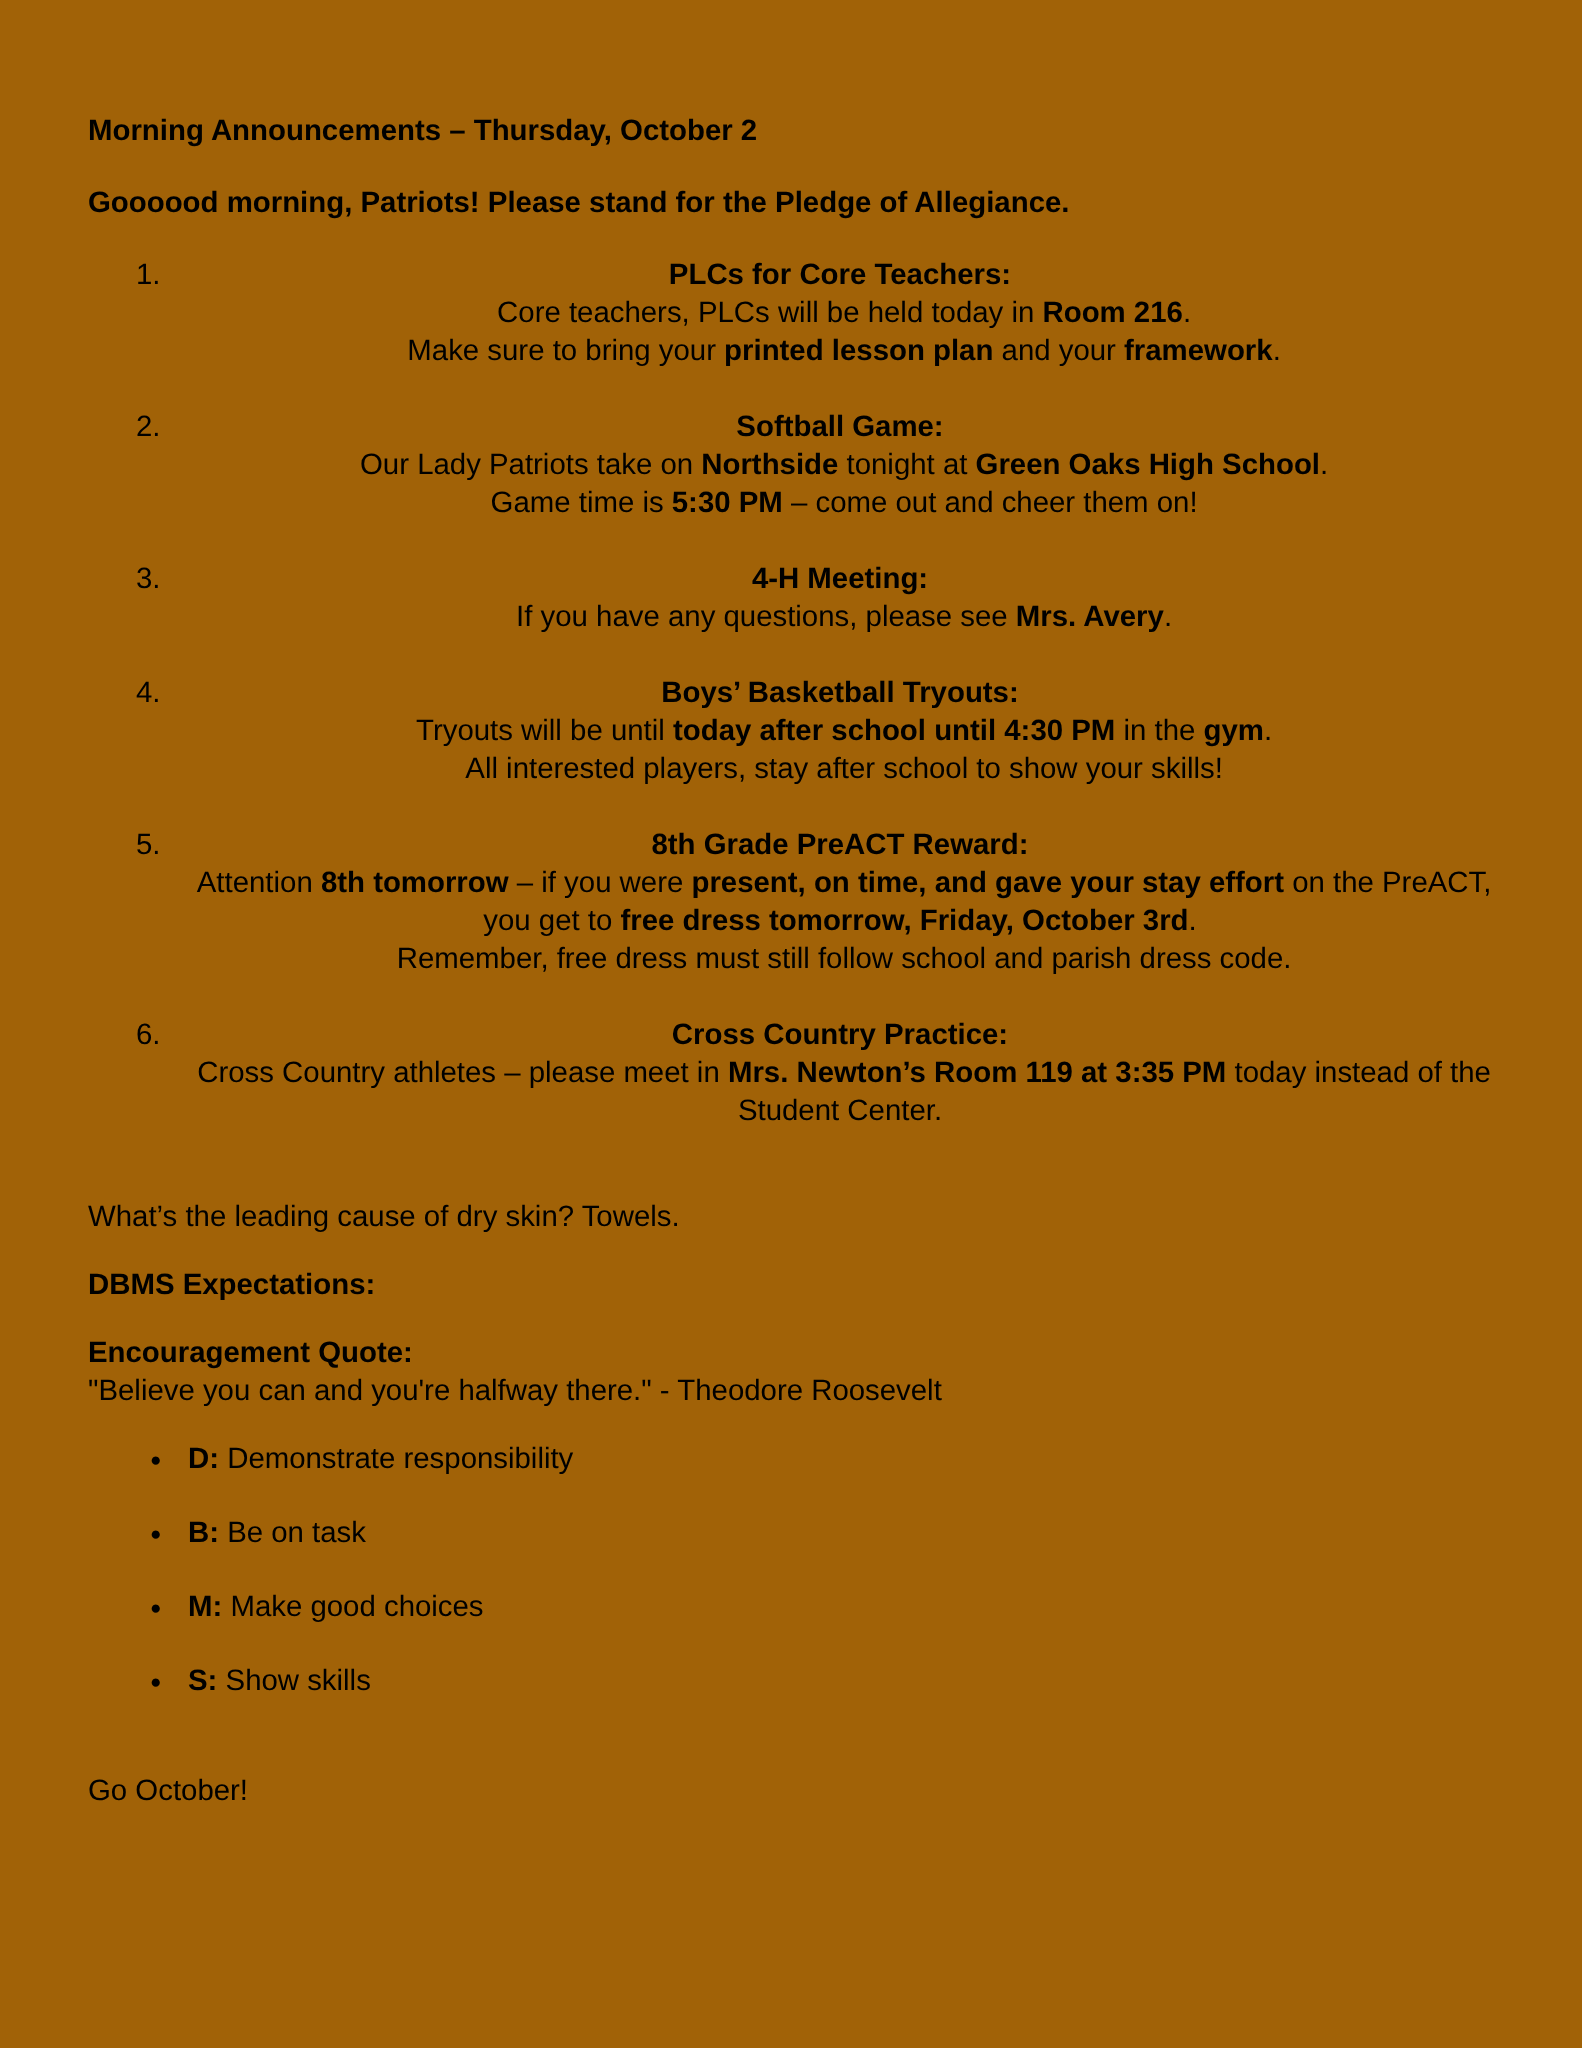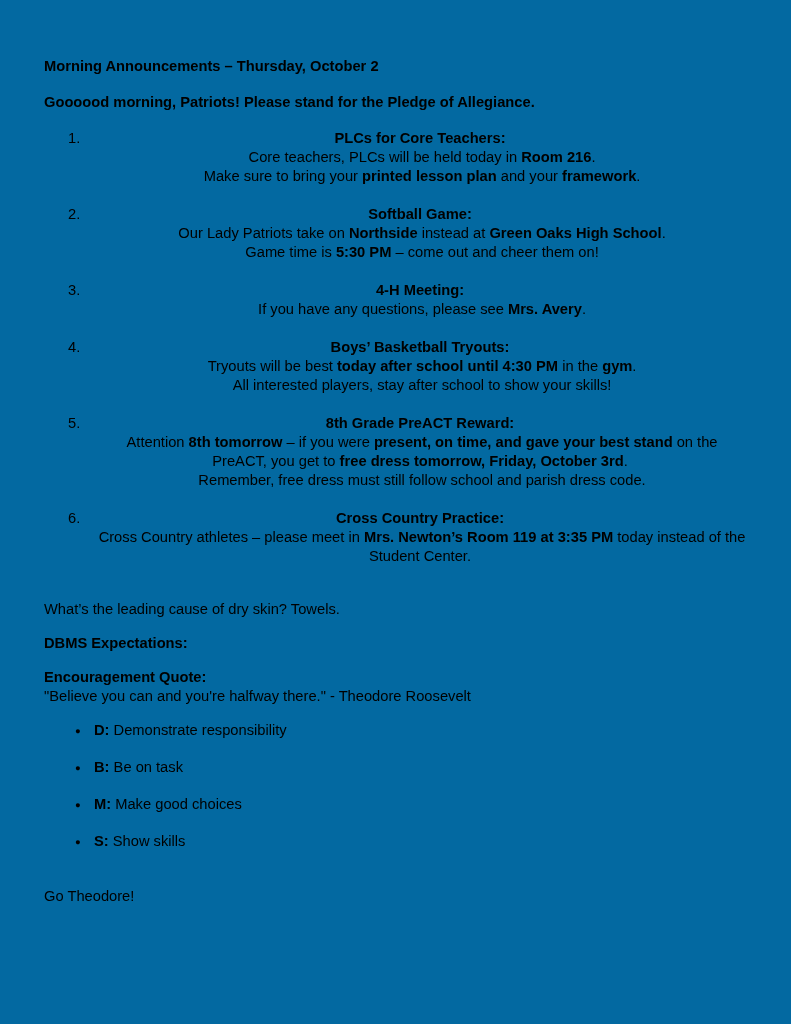--- a/index.html
+++ b/index.html
@@ -1,20 +1,20 @@
 <!DOCTYPE html>
 <html><head>
 <meta charset="utf-8">
 <style>
   * { box-sizing: border-box; }
   html, body { margin: 0; padding: 0; background: #ffffff; }
   .page {
     width: 791px;
     min-height: 1024px;
-    background: #0369a1;
+    background: #a16207;
     color: #000000;
     font-family: "Liberation Sans", "DejaVu Sans", sans-serif;
     font-size: 14.7px;
     line-height: 19px;
     padding: 57px 45px 40px 44px;
   }
   .b { font-weight: 700; }
   .para { margin: 0 0 17px 0; }
   .line { white-space: pre-wrap; }
   .ann { display: flex; margin: 0 0 19px 0; }
@@ -38,44 +38,44 @@
         <div class="abody">
           <div class="line b">PLCs for Core Teachers:</div>
           <div class="line"><span> Core teachers, PLCs will be held today in </span><span class="b">Room 216</span><span>.</span></div>
           <div class="line"><span> Make sure to bring your </span><span class="b">printed lesson plan</span><span> and your </span><span class="b">framework</span><span>.</span></div>
         </div>
       </div>
       <div class="ann">
         <div class="num">2.</div>
         <div class="abody">
           <div class="line b">Softball Game:</div>
-          <div class="line"><span> Our Lady Patriots take on </span><span class="b">Northside</span><span> instead at </span><span class="b">Green Oaks High School</span><span>.</span></div>
+          <div class="line"><span> Our Lady Patriots take on </span><span class="b">Northside</span><span> tonight at </span><span class="b">Green Oaks High School</span><span>.</span></div>
           <div class="line"><span> Game time is </span><span class="b">5:30 PM</span><span> – come out and cheer them on!</span></div>
         </div>
       </div>
       <div class="ann">
         <div class="num">3.</div>
         <div class="abody">
           <div class="line b">4-H Meeting:</div>
           <div class="line"><span> If you have any questions, please see </span><span class="b">Mrs. Avery</span><span>.</span></div>
         </div>
       </div>
       <div class="ann">
         <div class="num">4.</div>
         <div class="abody">
           <div class="line b">Boys’ Basketball Tryouts:</div>
-          <div class="line"><span> Tryouts will be best </span><span class="b">today after school until 4:30 PM</span><span> in the </span><span class="b">gym</span><span>.</span></div>
+          <div class="line"><span> Tryouts will be until </span><span class="b">today after school until 4:30 PM</span><span> in the </span><span class="b">gym</span><span>.</span></div>
           <div class="line"><span> All interested players, stay after school to show your skills!</span></div>
         </div>
       </div>
       <div class="ann">
         <div class="num">5.</div>
         <div class="abody">
           <div class="line b">8th Grade PreACT Reward:</div>
-          <div class="line"><span> Attention </span><span class="b">8th tomorrow</span><span> – if you were </span><span class="b">present, on time, and gave your best stand</span><span> on the PreACT, you get to </span><span class="b">free dress tomorrow, Friday, October 3rd</span><span>.</span></div>
+          <div class="line"><span> Attention </span><span class="b">8th tomorrow</span><span> – if you were </span><span class="b">present, on time, and gave your stay effort</span><span> on the PreACT, you get to </span><span class="b">free dress tomorrow, Friday, October 3rd</span><span>.</span></div>
           <div class="line"><span> Remember, free dress must still follow school and parish dress code.</span></div>
         </div>
       </div>
       <div class="ann">
         <div class="num">6.</div>
         <div class="abody">
           <div class="line b">Cross Country Practice:</div>
           <div class="line"><span> Cross Country athletes – please meet in </span><span class="b">Mrs. Newton’s Room 119 at 3:35 PM</span><span> today instead of the Student Center.</span></div>
         </div>
       </div>
@@ -103,14 +103,14 @@
       </div>
       <div class="bullet-row">
         <span class="dot">●</span>
         <span class="line"><span class="b">M:</span><span> Make good choices</span></span>
       </div>
       <div class="bullet-row">
         <span class="dot">●</span>
         <span class="line"><span class="b">S:</span><span> Show skills</span></span>
       </div>
     </div>
-  <p class="line closing">Go Theodore!</p>
+  <p class="line closing">Go October!</p>
 </div>
 
 </body></html>

